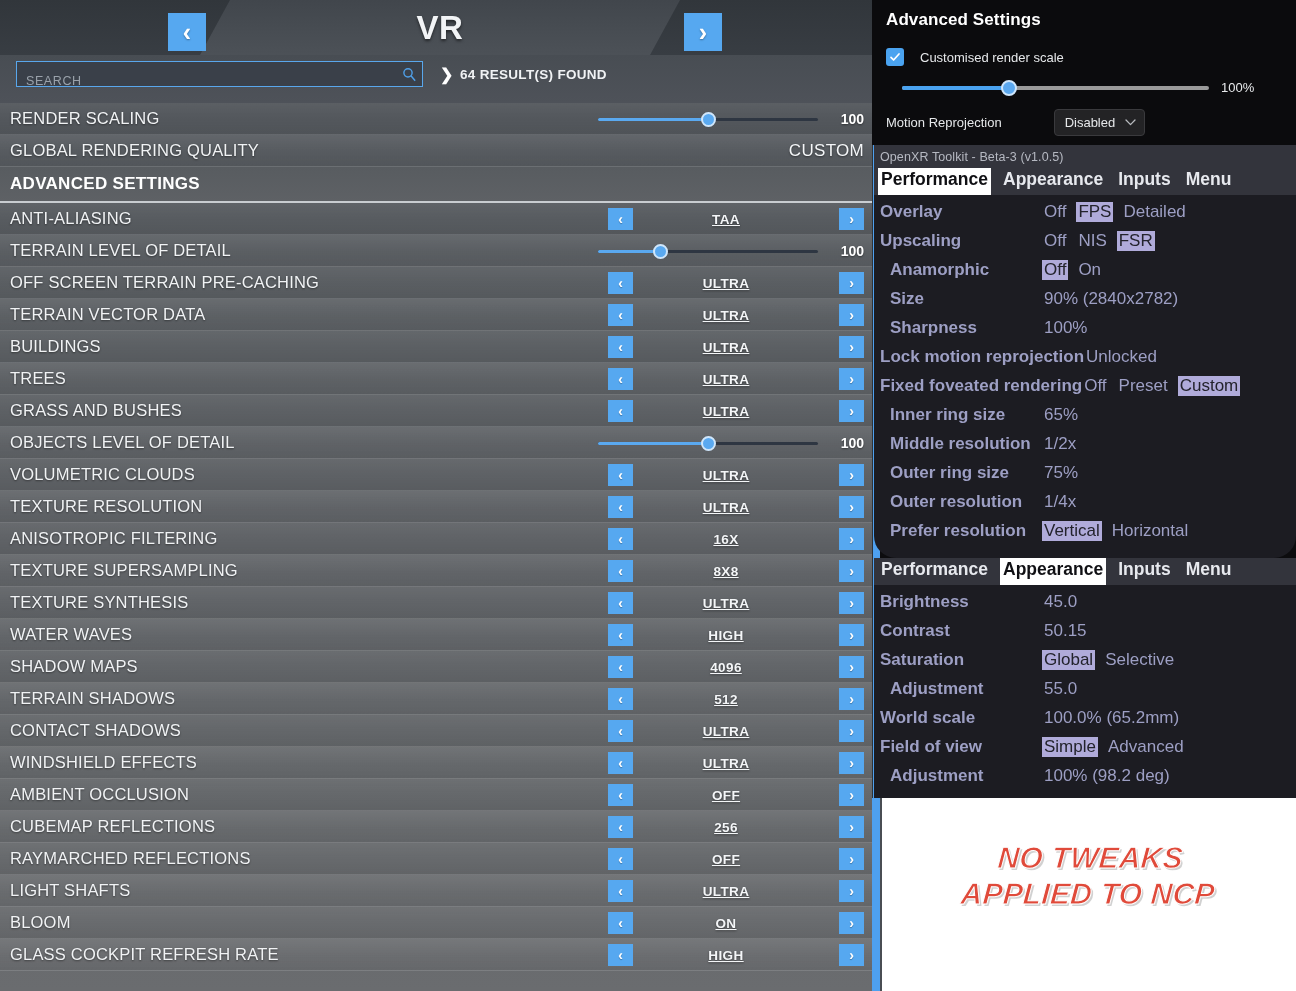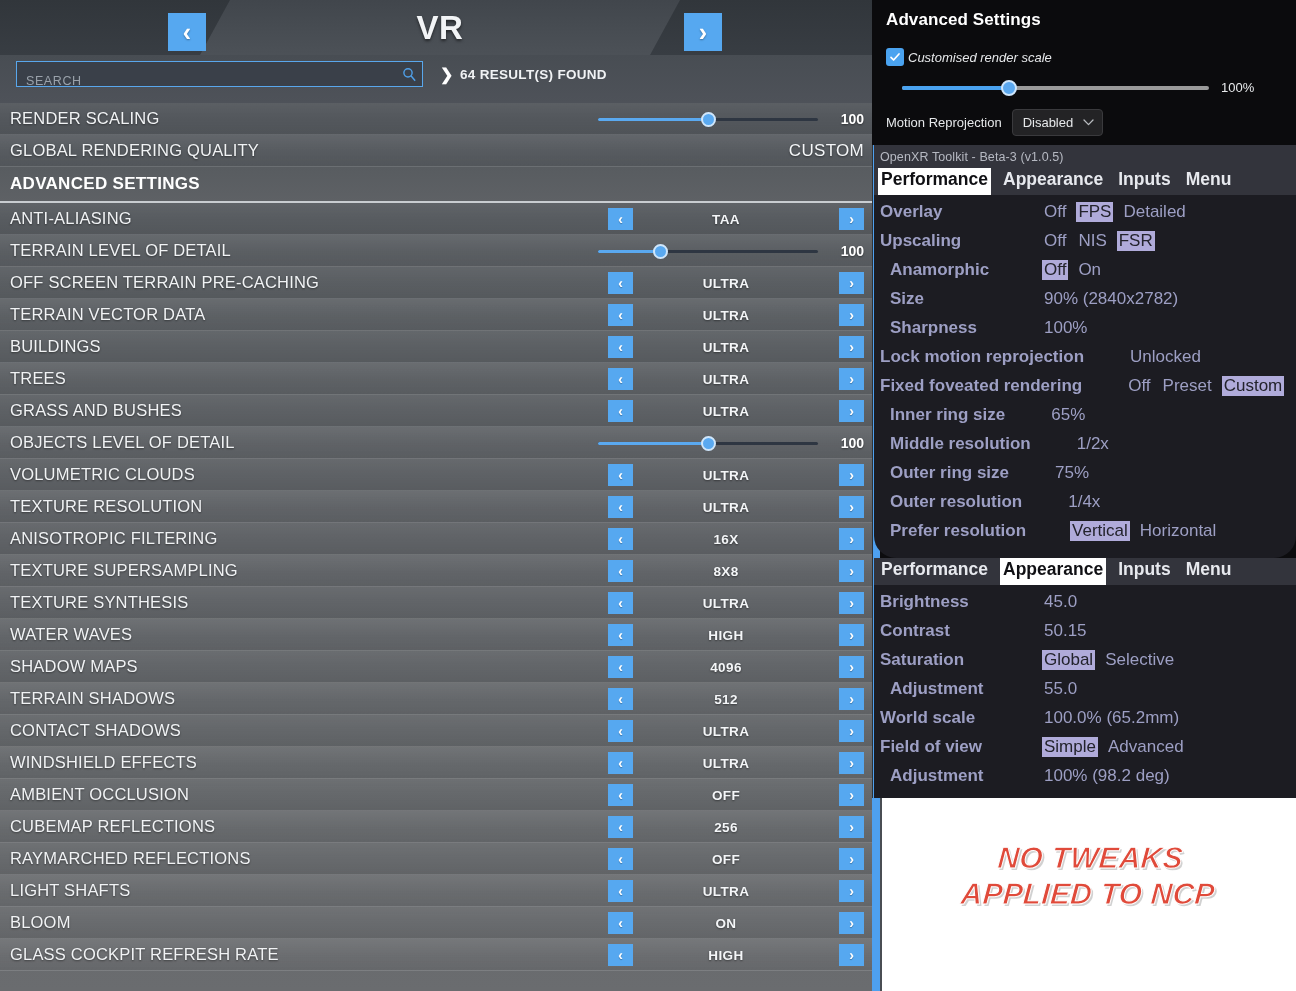--- a/index.html
+++ b/index.html
@@ -103,20 +103,21 @@
     font-size:14px; font-weight:bold; line-height:1; text-shadow:0 1px 1px rgba(0,0,0,.3);
   }
   .sbtn.left{ left:28px; }
   .sbtn.right{ right:16px; }
   .sval{
     position:absolute; left:0; right:0; top:0; height:32px;
     display:flex; align-items:center; justify-content:center;
     color:#f4f6f8; font-size:13.5px; font-weight:bold; letter-spacing:.4px;
     text-shadow:0 1px 2px rgba(0,0,0,.45);
     padding-right:8px;
+    text-decoration:underline;
   }
   
   .plainval{
     position:absolute; right:16px; top:0; height:32px; display:flex; align-items:center;
     color:#f4f6f8; font-size:17px; letter-spacing:.3px; text-shadow:0 1px 2px rgba(0,0,0,.45);
   }
   
   .slider{ position:absolute; right:0; top:0; height:32px; width:300px; }
   .track{
     position:absolute; left:18px; right:62px; top:15px; height:3px;
@@ -144,30 +145,30 @@
   #adv{
     position:absolute; left:0; top:0; width:424px; height:145px;
     background:#0b0b0d; padding:10px 14px 0 14px;
   }
   #advTitle{ color:#ffffff; font-size:17px; font-weight:bold; letter-spacing:.1px; }
   #advCheckRow{ display:flex; align-items:center; margin-top:18px; }
   #advCheckbox{
     width:18px; height:18px; background:#4aa3f0; border-radius:3px;
     display:flex; align-items:center; justify-content:center; flex:0 0 auto;
   }
-  #advCheckLabel{ color:#e6e8ea; font-size:13px; margin-left:4px;font-style:italic; }
+  #advCheckLabel{ color:#e6e8ea; font-size:13px; margin-left:16px; }
   #advSliderRow{ display:flex; align-items:center; margin-top:14px; padding-left:16px; }
   #advTrack{ position:relative; width:307px; height:4px; background:#9a9a9a; border-radius:2px; }
   #advFill{ position:absolute; left:0; top:0; height:4px; width:35%; background:#4aa3f0; border-radius:2px; }
   #advKnob{
     position:absolute; left:35%; top:-6px; width:16px; height:16px; margin-left:-8px;
     border-radius:50%; background:#5ba8ef; border:2px solid #cfe6fb;
   }
   #advPct{ color:#e8eaec; font-size:13px; margin-left:12px; }
-  #advMotionRow{ display:flex; align-items:center; margin-top:14px; }
+  #advMotionRow{ display:flex; align-items:center; margin-top:14px;gap:42px; }
   #advMotionLabel{ color:#e6e8ea; font-size:13px; }
   #advDropdown{
     margin-left:10px; background:#232325; border:1px solid #3a3a3d; border-radius:4px;
     height:27px; padding:0 8px 0 10px; display:flex; align-items:center; color:#e6e8ea; font-size:13px;
   }
   #advDdCaret{ margin-left:10px; font-size:10px; color:#b9bcc0; }
 
   
   #oxr{
     position:absolute; left:2px; top:145px; width:422px; height:413px;
@@ -178,21 +179,21 @@
     height:23px; background:#33343c; color:#b6b9c2; font-size:12.5px;
     display:flex; align-items:center; padding-left:6px; letter-spacing:.1px;
   }
   .tabbar{
     height:27px; background:#33343c; display:flex; padding-left:4px; gap:9px;
   }
   .tab{ color:#e7e9ee; font-size:17.5px; font-weight:bold; padding:0 3px; line-height:23px; }
   .tab.active{ background:#ffffff; color:#101014; }
   .oxrBody{ padding:2px 0 0 0; }
   .oxrRow{
-    display:flex; align-items:center; height:29px; padding:0 8px 0 6px;gap:44px;
+    display:flex; align-items:center; height:29px; padding:0 8px 0 6px;
   }
   .oxrLabel{ color:#9d9fc4; font-size:17px; font-weight:bold; flex:0 0 auto; }
   .oxrLabel.ind1{ padding-left:10px; }
   .oxrVal{ color:#9d9fc4; font-size:17px; padding:0 2px; }
   .oxrVal.sel{ background:#b0abda; color:#23232c; }
   .valcol{ width:246px; margin-left:auto; display:flex; align-items:center; gap:8px; }
   .valcol.right{ justify-content:flex-start; }
 
   
   #oxr2{

